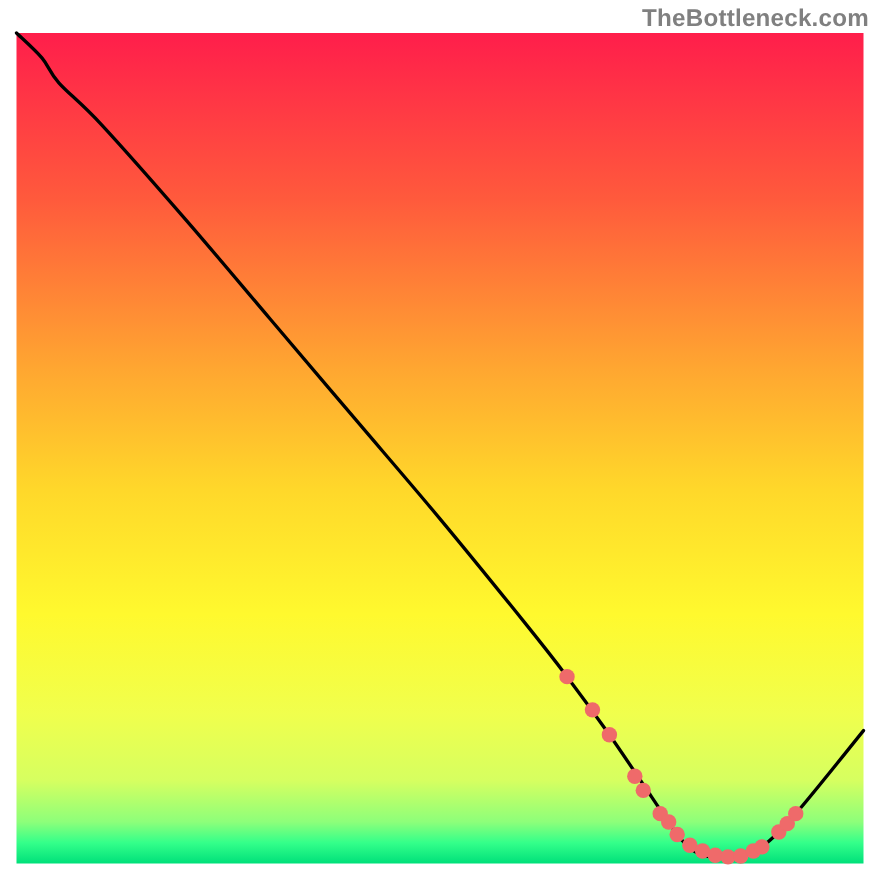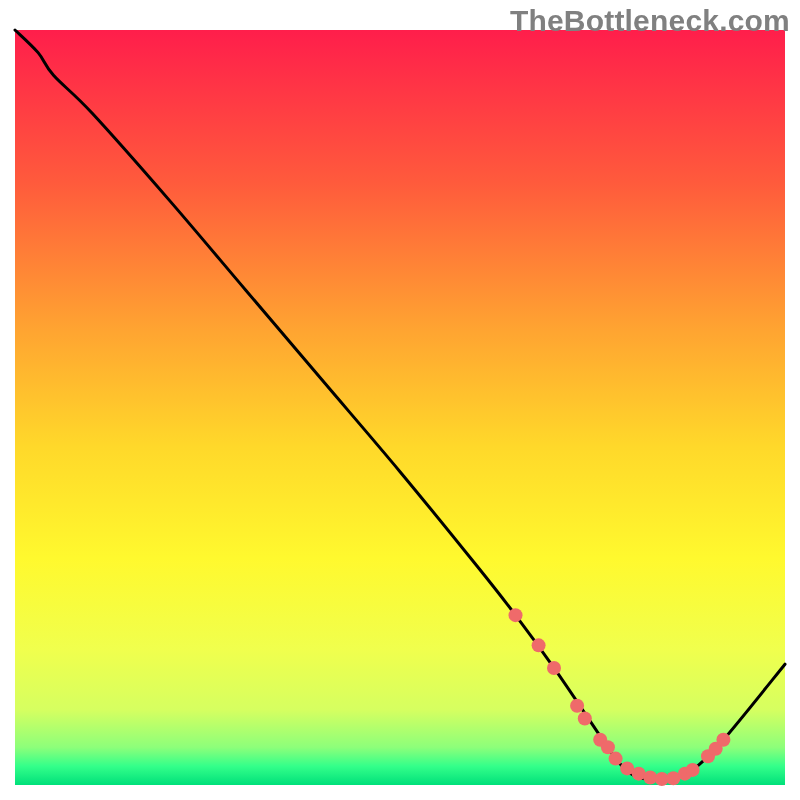--- a/index.html
+++ b/index.html
@@ -13,21 +13,21 @@
   }
   .chart-wrap {
     position: relative;
     width: 800px;
     height: 800px;
   }
   .watermark {
     position: absolute;
     top: 4px;
     right: 10px;
-    font-size: 30px;
+    font-size: 22px;
     font-weight: 600;
     color: #808080;
     letter-spacing: 0.2px;
     z-index: 5;
   }
   svg.chart {
     position: absolute;
     top: 0;
     left: 0;
     width: 800px;

